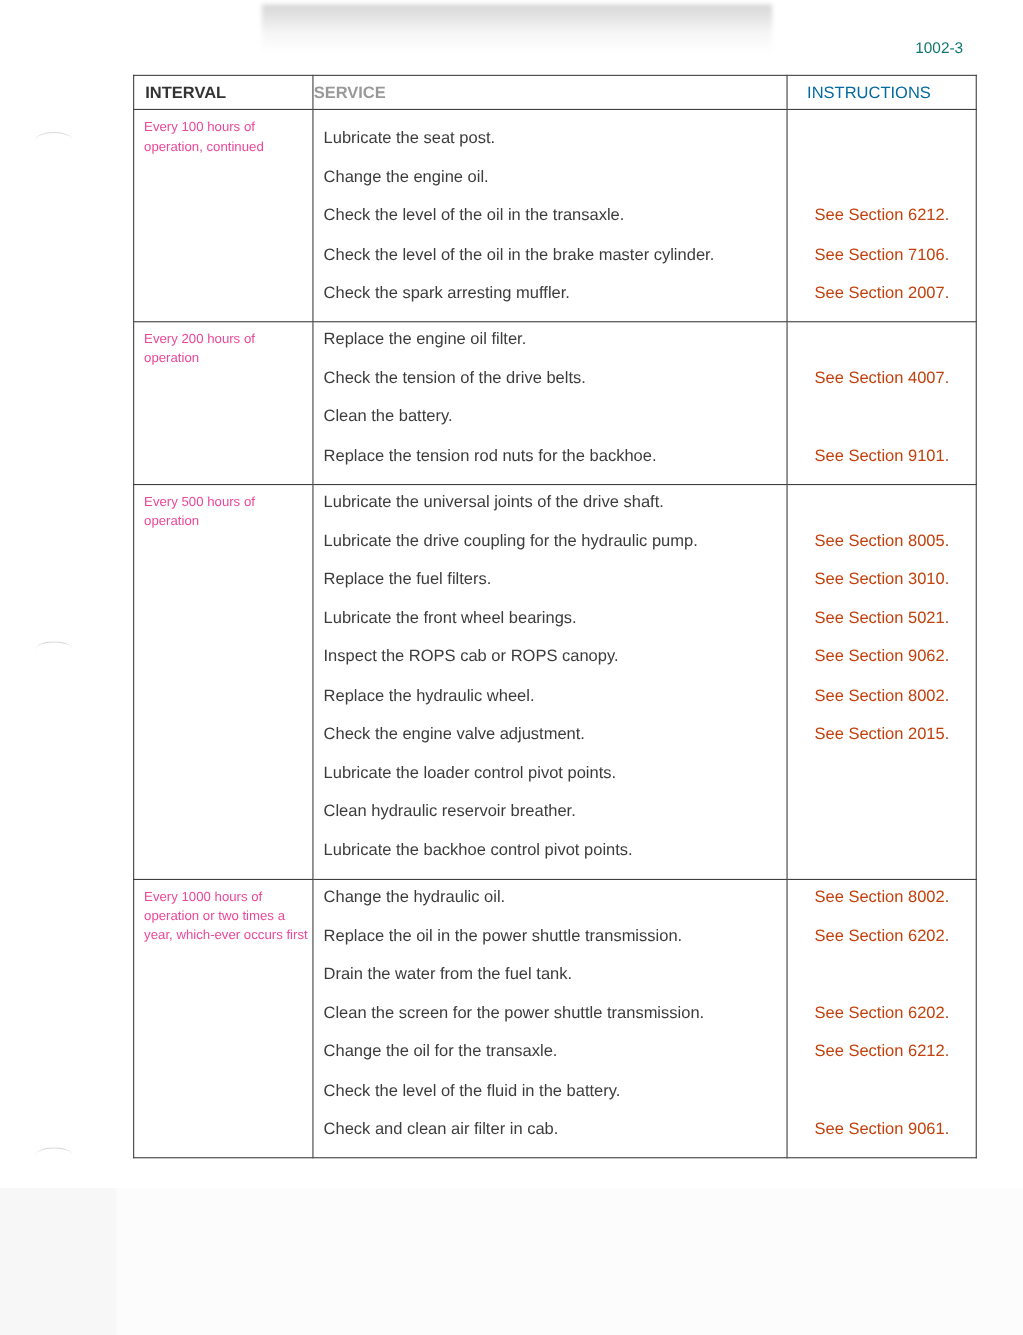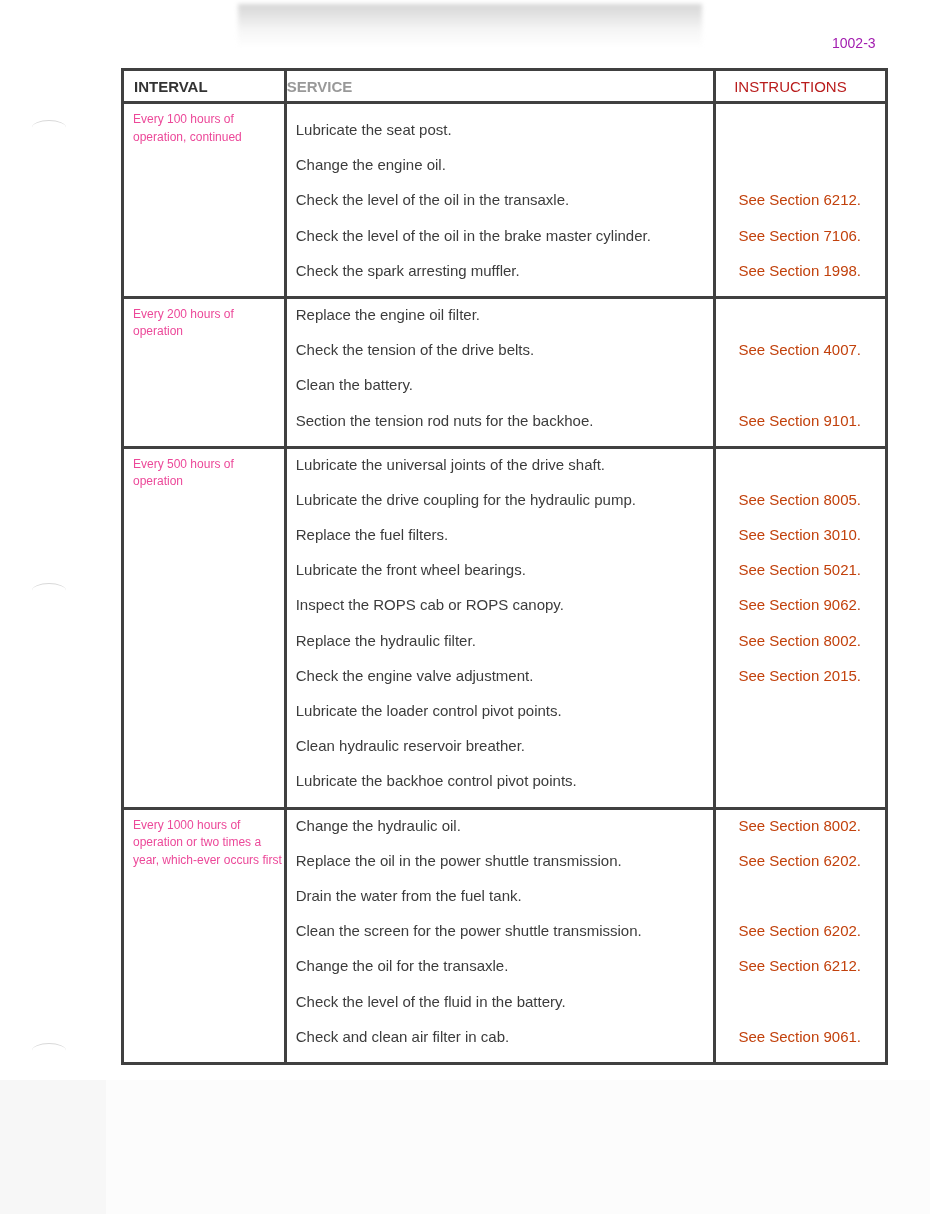--- a/index.html
+++ b/index.html
@@ -16,36 +16,36 @@
     position:absolute; left:0; top:1080px; width:106px; height:134px; background:#f7f7f7;
   }
   .bottom-shade {
     position:absolute; left:106px; top:1080px; width:824px; height:134px; background:#fcfcfc;
   }
   .punch {
     position:absolute; left:32px; width:34px; height:14px;
     border-top:1px solid #d8d8d8; border-radius:50% 50% 0 0;
   }
   .page-number {
-    position:absolute; left:832px; top:35px; font-size:14px; color:#a21caf;
+    position:absolute; left:832px; top:35px; font-size:14px; color:#0f766e;
   }
   .tbl {
     position:absolute; left:121px; top:68px;
     width:767px; border-collapse:collapse; table-layout:fixed;
   }
   .tbl td, .tbl th {
-    border:3px solid #404040; vertical-align:top; padding:0;
+    border:1px solid #404040; vertical-align:top; padding:0;
   }
   .tbl th {
     height:30px; font-weight:normal; font-size:15px; text-align:left;
     vertical-align:middle;
   }
   .th-interval { padding-left:10px !important; font-weight:bold !important; color:#333; }
   .th-service { text-align:center; color:#999; font-weight:bold !important; }
-  .th-instr { padding-left:18px !important; color:#b91c1c; }
+  .th-instr { padding-left:18px !important; color:#0369a1; }
   .col-interval { width:161px; }
   .col-service { width:425px; }
   .col-instr { width:170px; }
   .interval-text {
     font-size:12px; line-height:17.5px; padding:7px 0 0 9px; color:#ec4899;
   }
   .svc-list, .ins-list { padding:6px 0 0 0; }
   .svc-item {
     height:35.2px; font-size:15px; line-height:20px; padding-left:9px; color:#3c3c3c; white-space:nowrap;
   }
@@ -93,35 +93,35 @@
         <div class="svc-item">Check the level of the oil in the brake master cylinder.</div>
         <div class="svc-item">Check the spark arresting muffler.</div>
       </div>
         </td>
       <td>
           <div class="ins-list">
         <div class="ins-item"></div>
         <div class="ins-item"></div>
         <div class="ins-item">See Section 6212.</div>
         <div class="ins-item">See Section 7106.</div>
-        <div class="ins-item">See Section 1998.</div>
+        <div class="ins-item">See Section 2007.</div>
       </div>
         </td>
     </tr>
 
     <tr class="grp" style="height:141px">
       <td>
           <div class="interval-text">Every 200 hours of operation</div>
         </td>
       <td>
           <div class="svc-list">
         <div class="svc-item">Replace the engine oil filter.</div>
         <div class="svc-item">Check the tension of the drive belts.</div>
         <div class="svc-item">Clean the battery.</div>
-        <div class="svc-item">Section the tension rod nuts for the backhoe.</div>
+        <div class="svc-item">Replace the tension rod nuts for the backhoe.</div>
       </div>
         </td>
       <td>
           <div class="ins-list">
         <div class="ins-item"></div>
         <div class="ins-item">See Section 4007.</div>
         <div class="ins-item"></div>
         <div class="ins-item">See Section 9101.</div>
       </div>
         </td>
@@ -131,21 +131,21 @@
       <td>
           <div class="interval-text">Every 500 hours of operation</div>
         </td>
       <td>
           <div class="svc-list">
         <div class="svc-item">Lubricate the universal joints of the drive shaft.</div>
         <div class="svc-item">Lubricate the drive coupling for the hydraulic pump.</div>
         <div class="svc-item">Replace the fuel filters.</div>
         <div class="svc-item">Lubricate the front wheel bearings.</div>
         <div class="svc-item">Inspect the ROPS cab or ROPS canopy.</div>
-        <div class="svc-item">Replace the hydraulic filter.</div>
+        <div class="svc-item">Replace the hydraulic wheel.</div>
         <div class="svc-item">Check the engine valve adjustment.</div>
         <div class="svc-item">Lubricate the loader control pivot points.</div>
         <div class="svc-item">Clean hydraulic reservoir breather.</div>
         <div class="svc-item">Lubricate the backhoe control pivot points.</div>
       </div>
         </td>
       <td>
           <div class="ins-list">
         <div class="ins-item"></div>
         <div class="ins-item">See Section 8005.</div>

